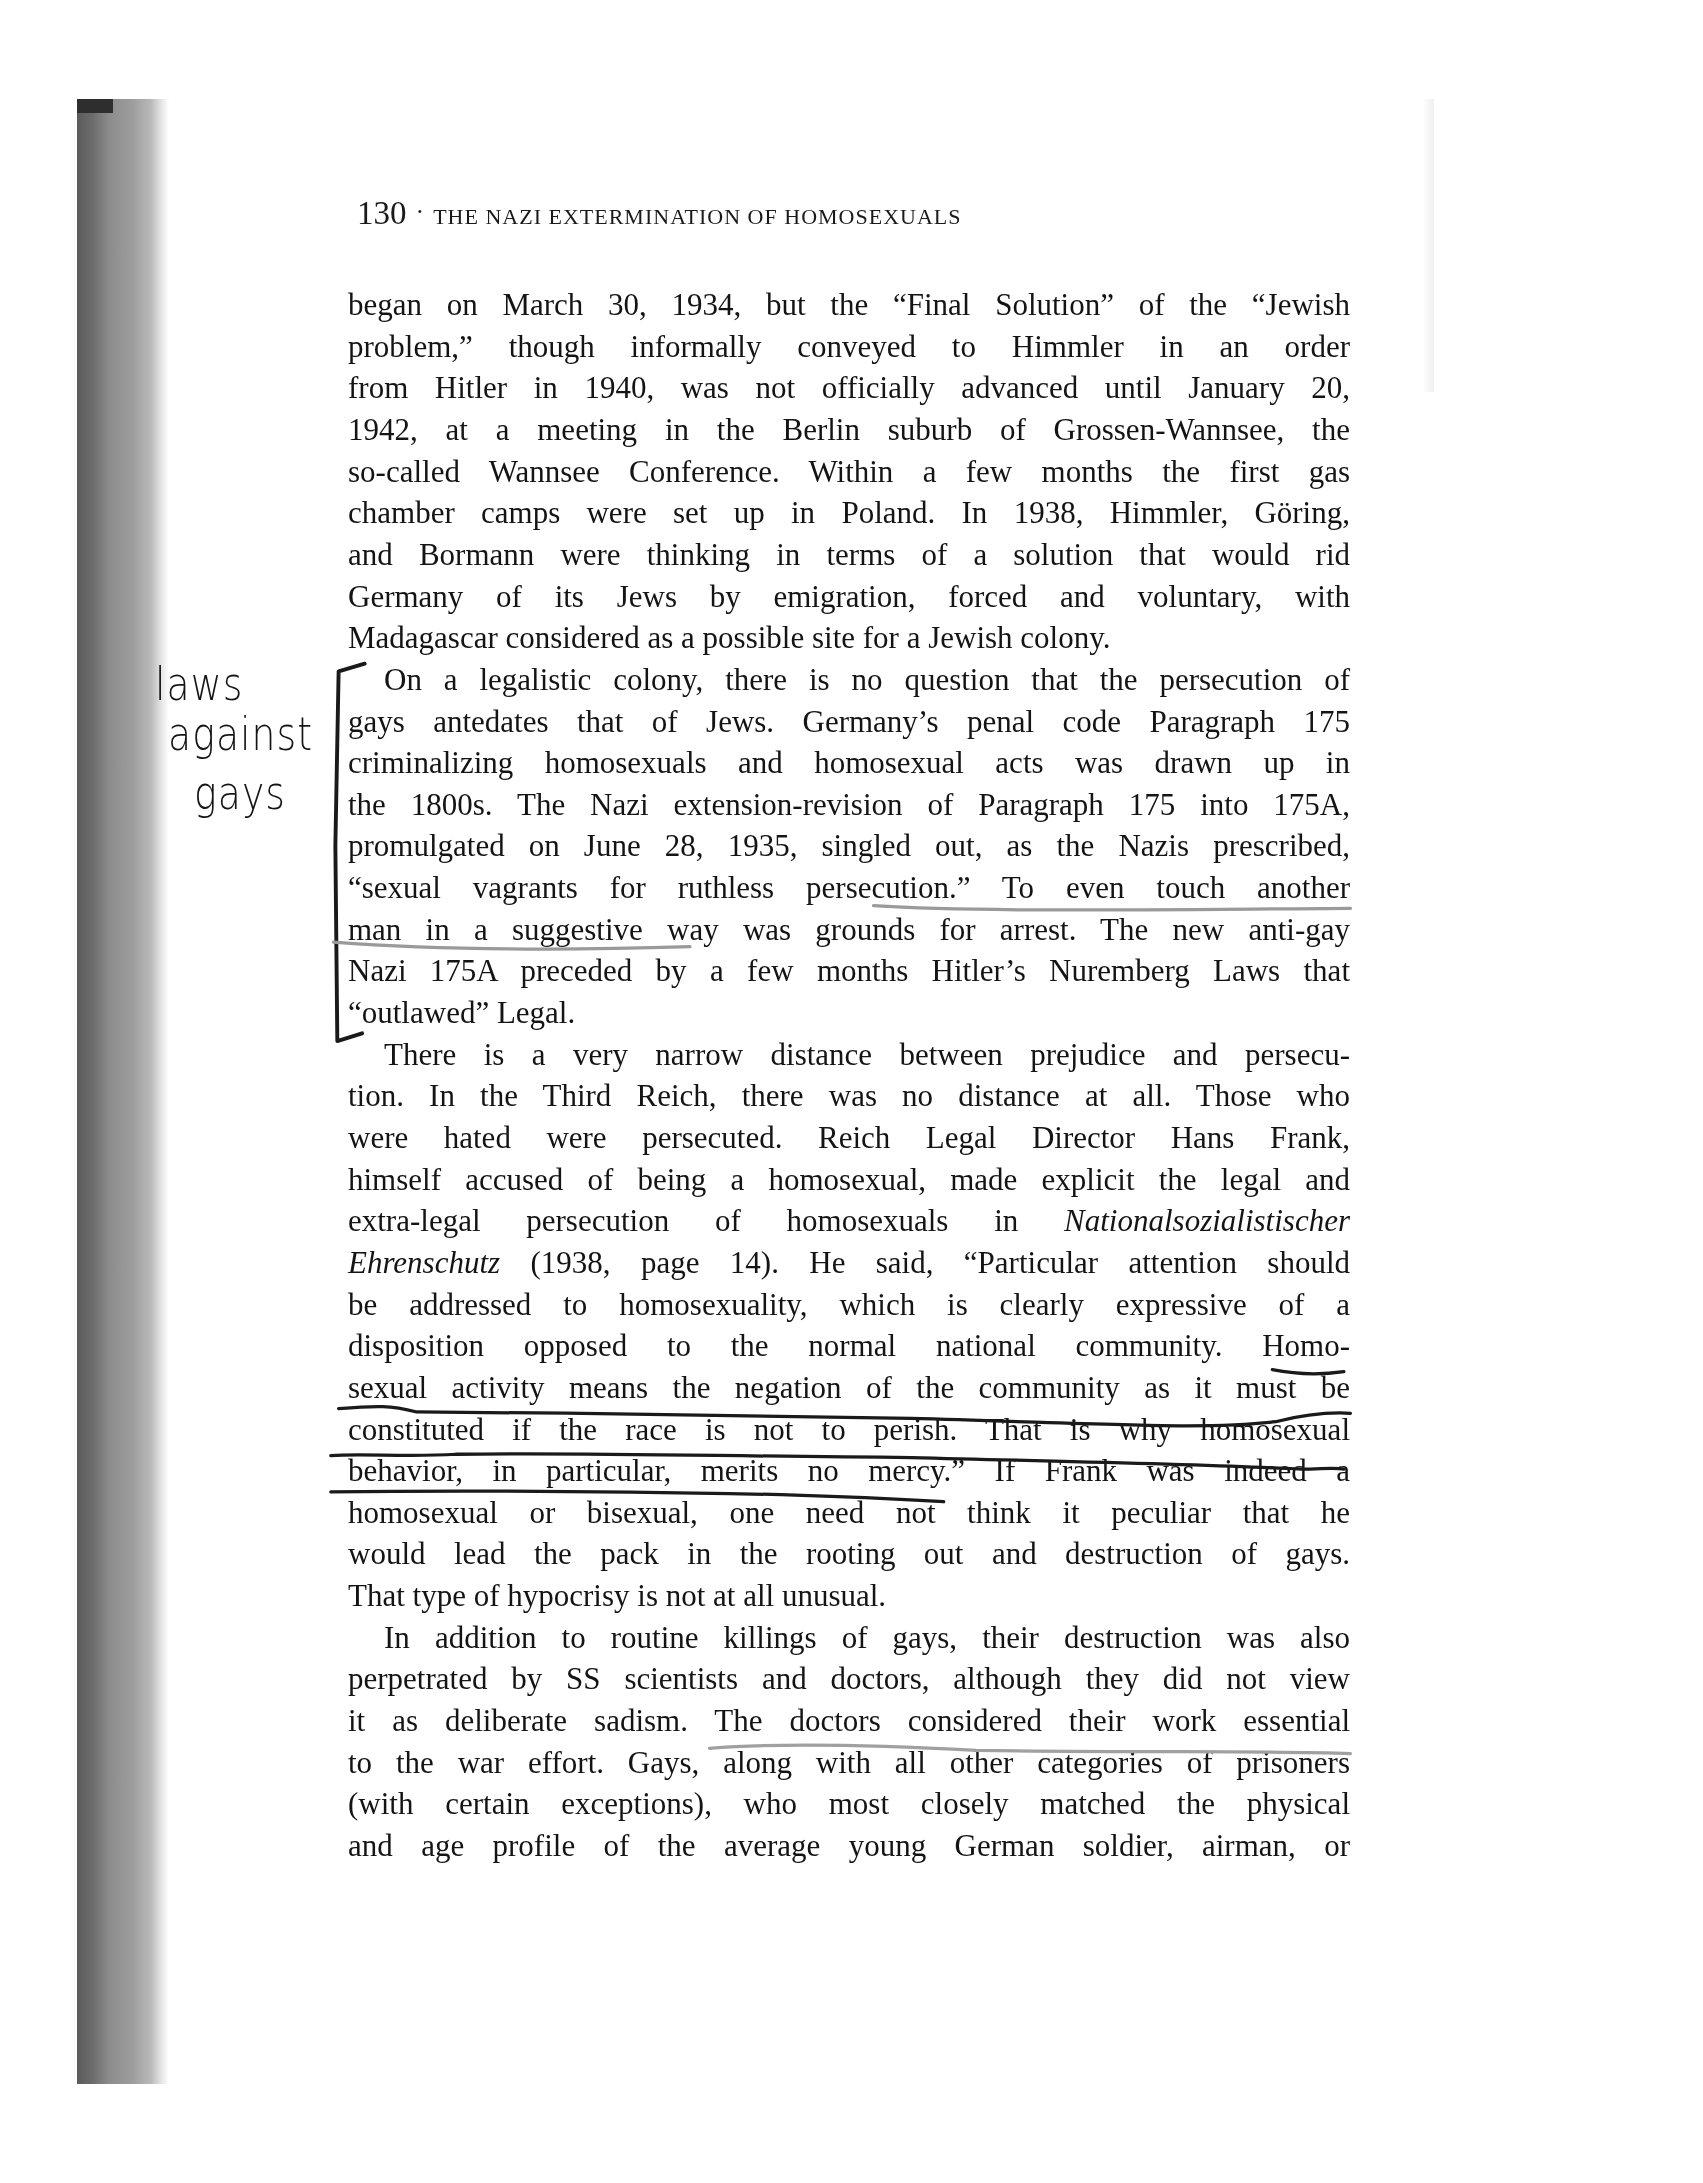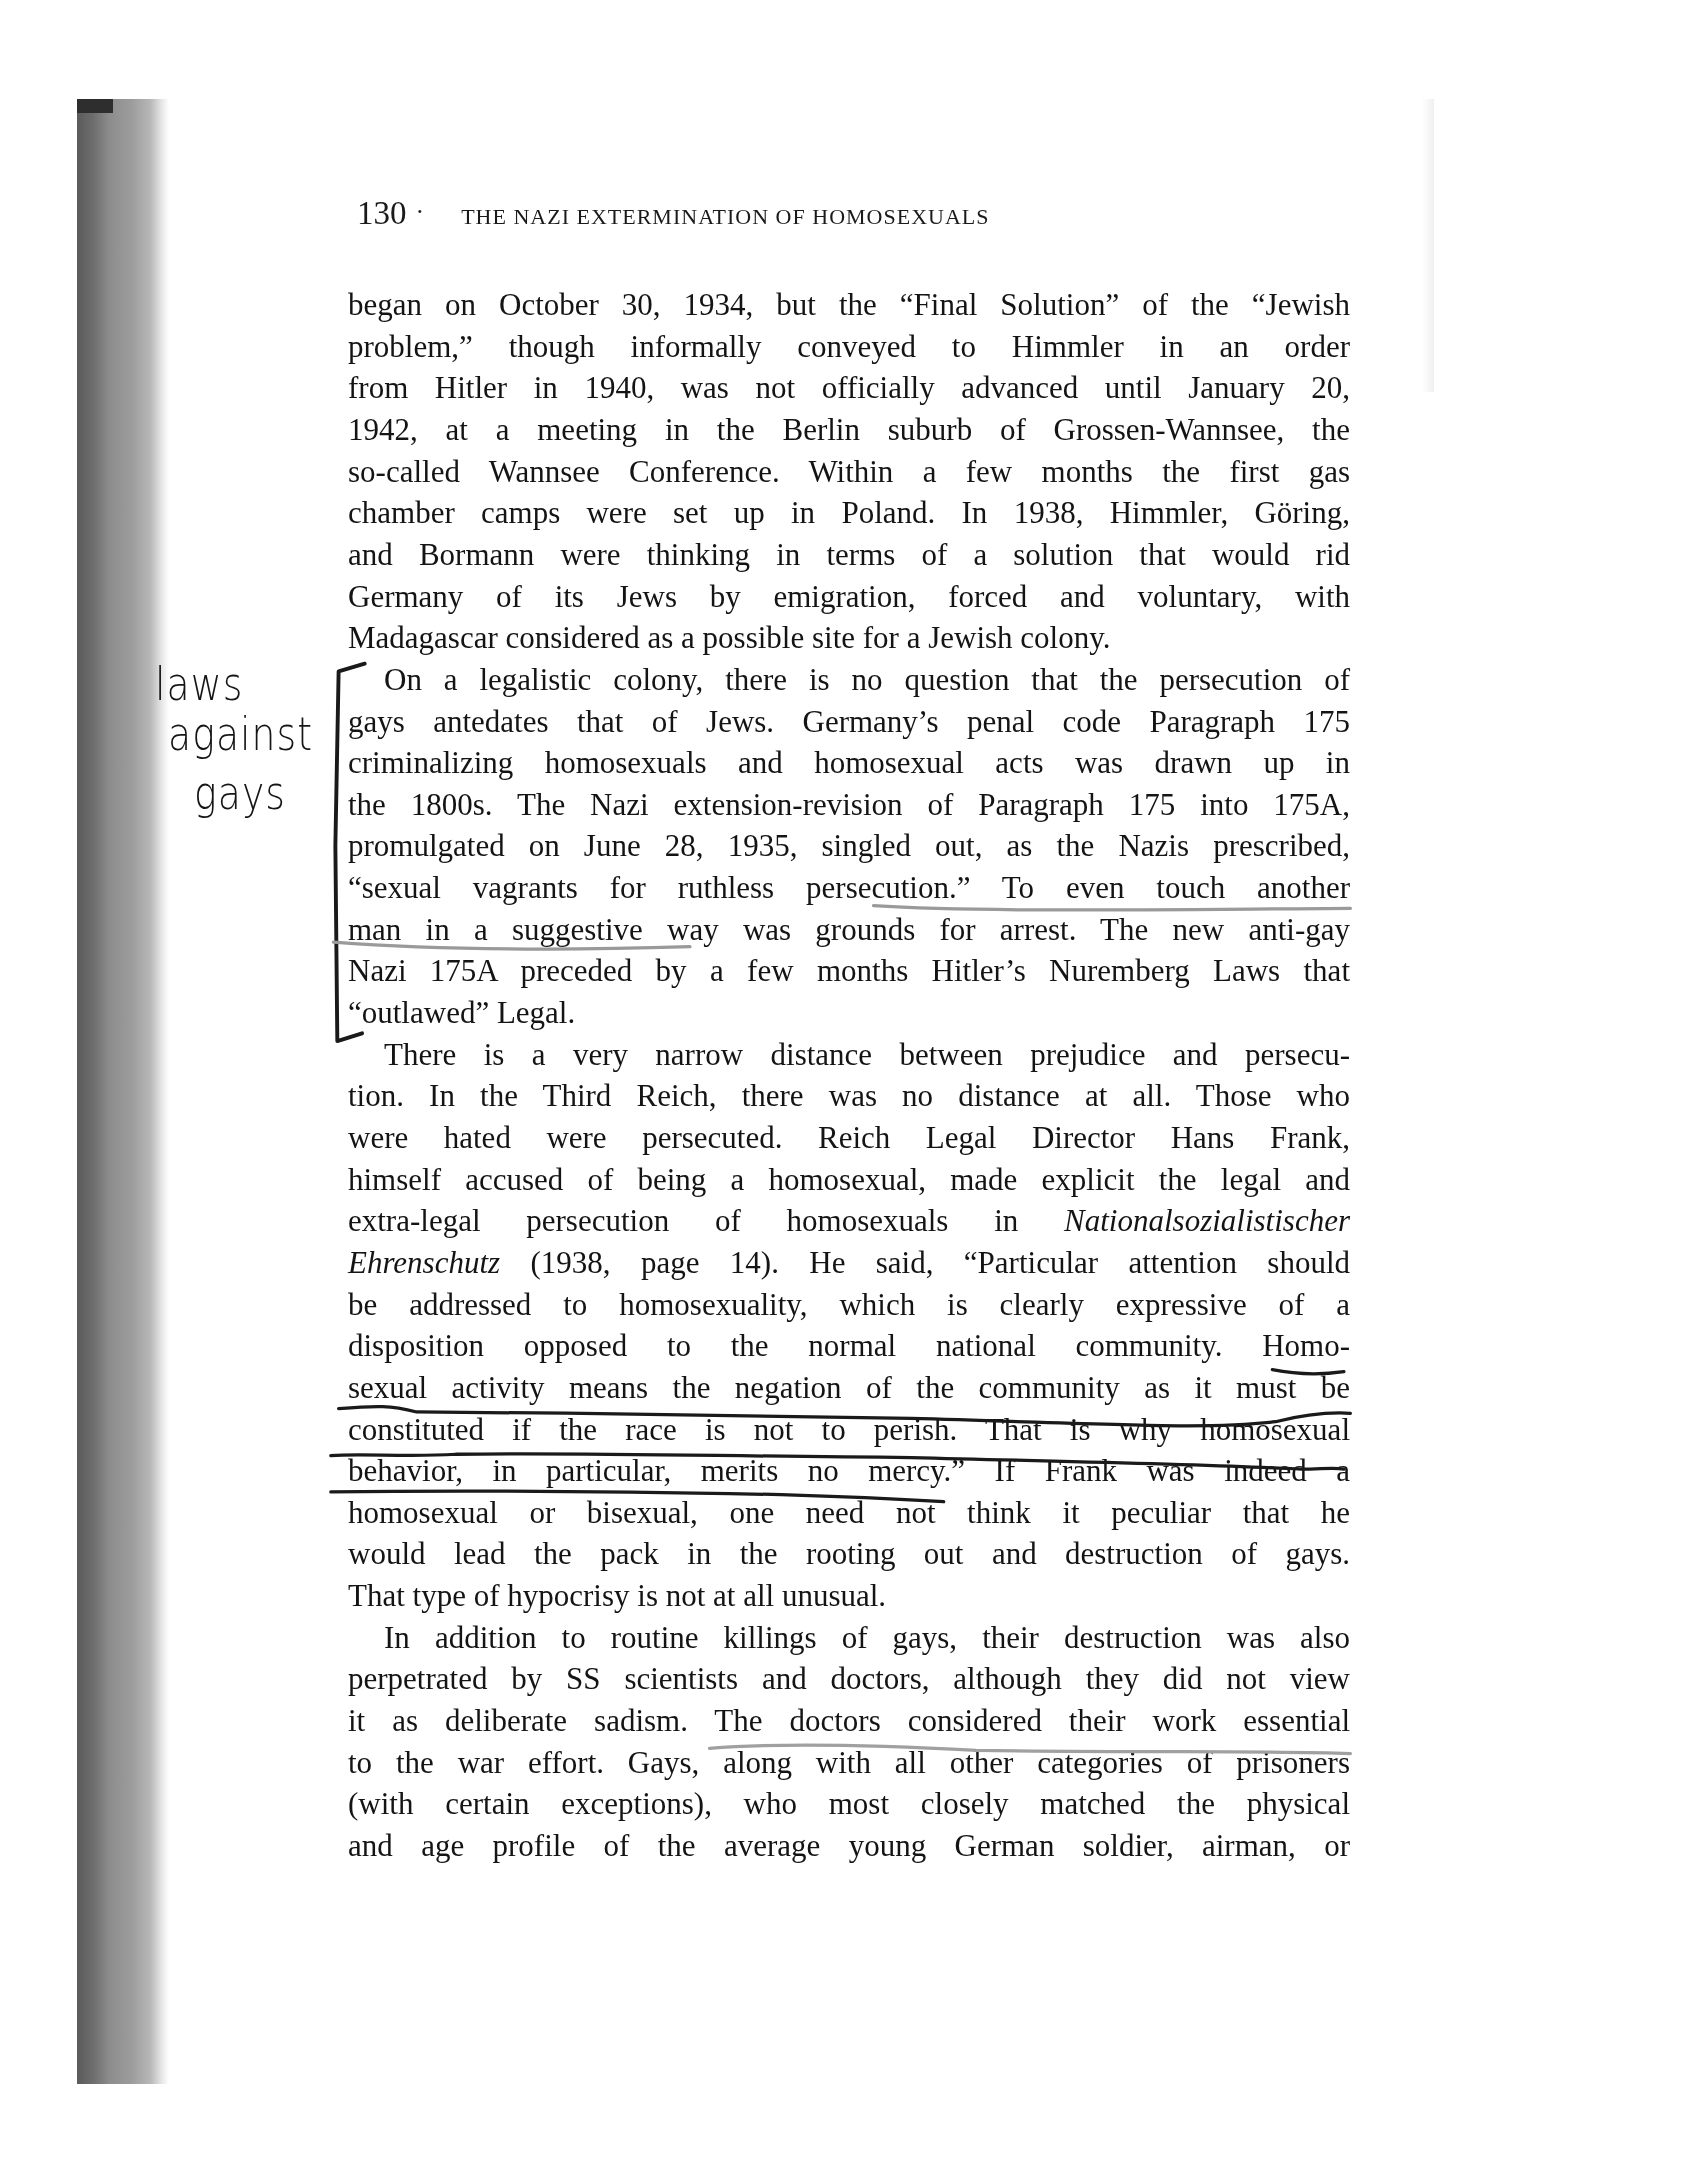--- a/index.html
+++ b/index.html
@@ -14,21 +14,21 @@
   .right-shadow {
     position: absolute; left: 1422px; top: 99px; width: 11.7px; height: 293px;
     background: linear-gradient(to right, #ffffff, #efefef);
   }
   .header {
     position: absolute; left: 357px; top: 195px; white-space: nowrap;
     font-family: "Liberation Serif", serif; color: #1a1a1a;
   }
   .header .pg { font-size: 33px; }
   .header .dot { font-size: 26px; margin: 0 9px; position: relative; top: -3.9px; }
-  .header .title { font-size: 22px; letter-spacing: 1px; margin-left: 28px; }
+  .header .title { font-size: 22px; letter-spacing: 1px; }
   .line {
     position: absolute; left: 348px; width: 1002px; height: 40px;
     font-family: "Liberation Serif", serif; font-size: 31px; line-height: 40px;
     color: #141414; white-space: nowrap; text-align: justify; text-align-last: justify;
   }
   .line.last { text-align-last: left; }
   .line.indent { padding-left: 36px; width: 966px; }
   .line i { }
   svg.ink { position: absolute; left: 0; top: 0; width: 1704px; height: 2183px; pointer-events: none; }
   .note {
@@ -41,21 +41,21 @@
 
 <div class="binding"></div>
 <div class="binding-top-dark"></div>
 <div class="right-shadow"></div>
 
 <div class="header">
   <span class="pg">130</span><span class="dot">·</span><span class="title">THE NAZI EXTERMINATION OF HOMOSEXUALS</span>
 </div>
 
 <div>
-  <div class="line" style="top:285px">began on October 30, 1934, but the “Final Solution” of the “Jewish</div>
+  <div class="line" style="top:285px">began on March 30, 1934, but the “Final Solution” of the “Jewish</div>
   <div class="line" style="top:327px">problem,” though informally conveyed to Himmler in an order</div>
   <div class="line" style="top:368px">from Hitler in 1940, was not officially advanced until January 20,</div>
   <div class="line" style="top:410px">1942, at a meeting in the Berlin suburb of Grossen-Wannsee, the</div>
   <div class="line" style="top:452px">so-called Wannsee Conference. Within a few months the first gas</div>
   <div class="line" style="top:493px">chamber camps were set up in Poland. In 1938, Himmler, Göring,</div>
   <div class="line" style="top:535px">and Bormann were thinking in terms of a solution that would rid</div>
   <div class="line" style="top:577px">Germany of its Jews by emigration, forced and voluntary, with</div>
   <div class="line last" style="top:618px">Madagascar considered as a possible site for a Jewish colony.</div>
 </div>
 

